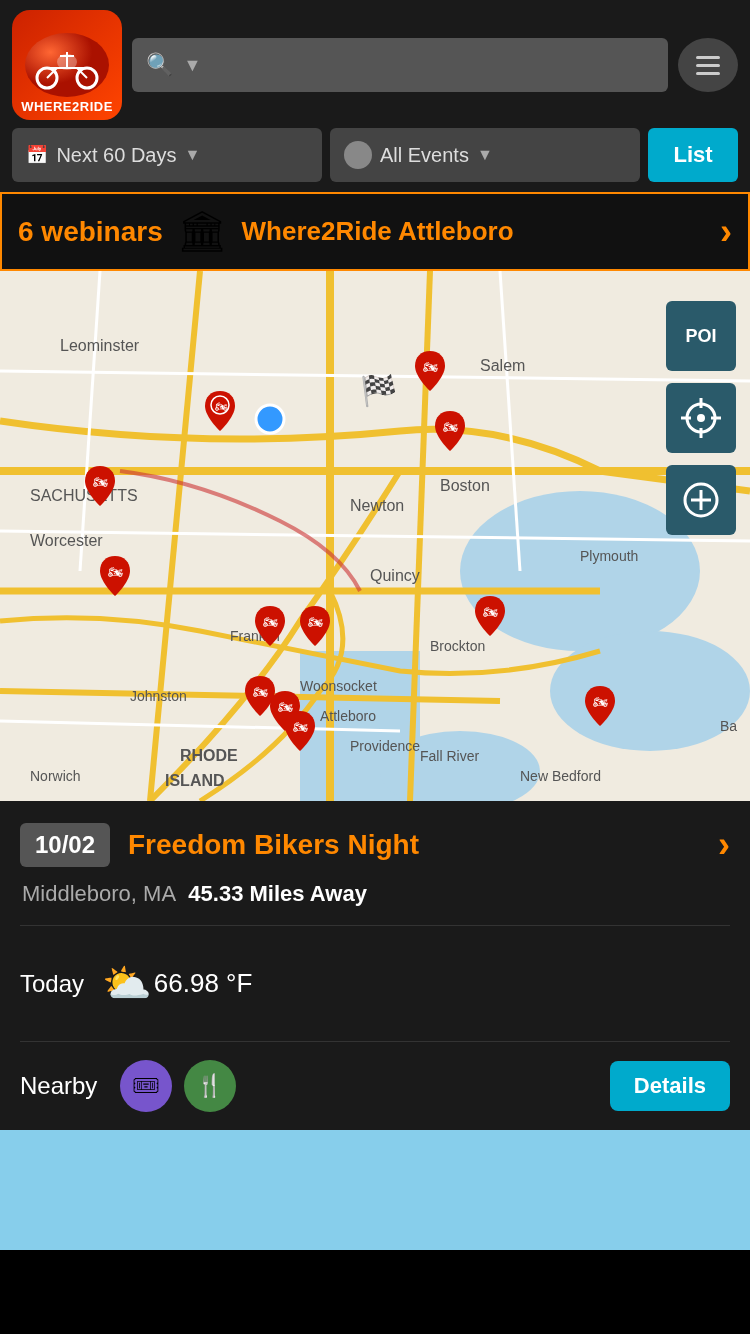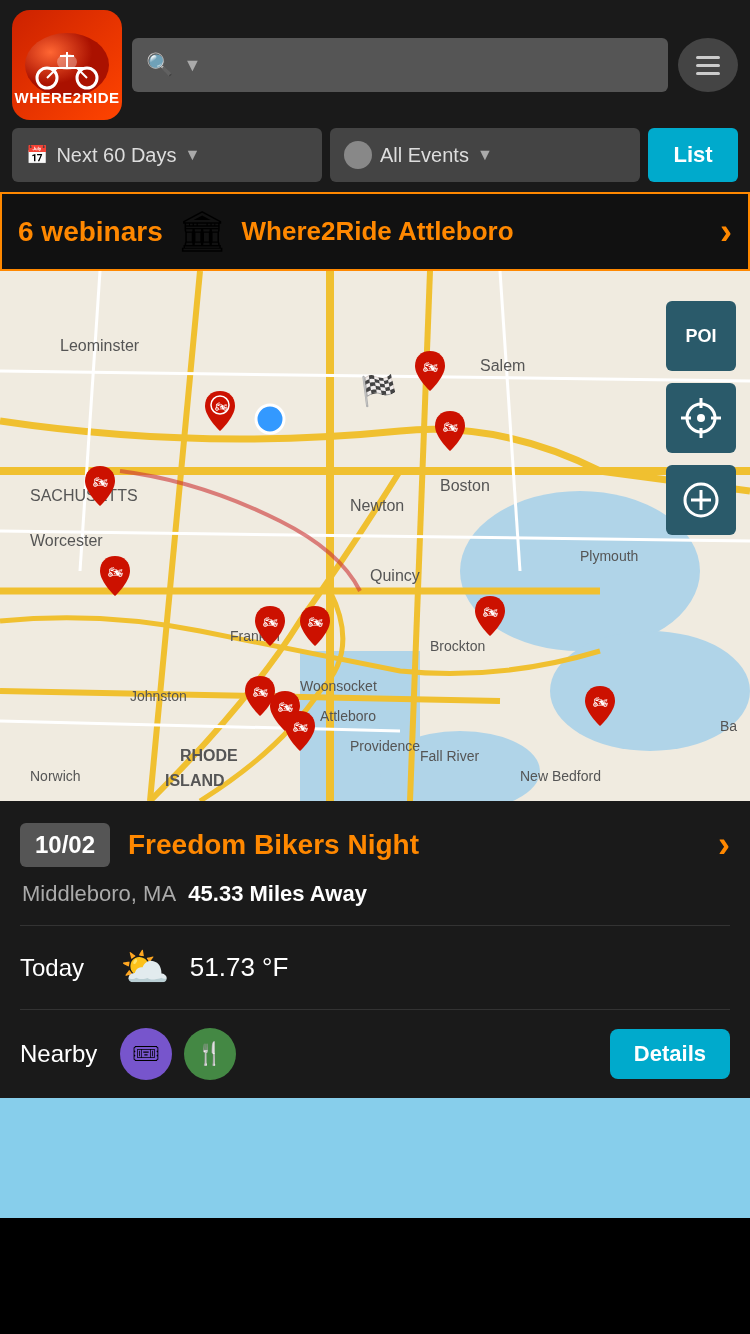--- a/index.html
+++ b/index.html
@@ -32,22 +32,22 @@
       background: linear-gradient(135deg, #cc2200, #ff4400);
       display: flex;
       align-items: center;
       justify-content: center;
       flex-shrink: 0;
       position: relative;
       overflow: hidden;
     }
     .logo-text {
       position: absolute;
-      bottom: 14px;
-      font-size: 15px;
+      bottom: 6px;
+      font-size: 13px;
       color: white;
       font-weight: bold;
       letter-spacing: 0.5px;
       text-align: center;
     }
     .search-bar {
       flex: 1;
       background: #555;
       border-radius: 6px;
       display: flex;
@@ -257,22 +257,22 @@
       padding-left: 2px;
     }
     .event-location-distance {
       color: white;
       font-weight: bold;
     }
 
     .weather-row {
       display: flex;
       align-items: center;
-      gap: 20px;
-      padding: 18px 0;
+      gap: 2px;
+      padding: 34px 0;
       border-top: 1px solid #333;
     }
     .weather-label {
       color: white;
       font-size: 24px;
       min-width: 80px;
     }
     .weather-icon {
       font-size: 40px;
     }
@@ -543,21 +543,21 @@
   </div>
 
   <div class="event-location">
     <span>Middleboro, MA</span>&nbsp;
     <span class="event-location-distance">45.33 Miles Away</span>
   </div>
 
   <div class="weather-row">
     <span class="weather-label">Today</span>
     <span class="weather-icon">⛅</span>
-    <span class="weather-temp">51.73 °F</span>
+    <span class="weather-temp">66.98 °F</span>
   </div>
 
   <div class="event-footer">
     <span class="nearby-label">Nearby</span>
     <div class="nearby-icons">
       <div class="nearby-icon-circle nearby-ticket">🎟</div>
       <div class="nearby-icon-circle nearby-food">🍴</div>
     </div>
     <div class="details-button">Details</div>
   </div>

